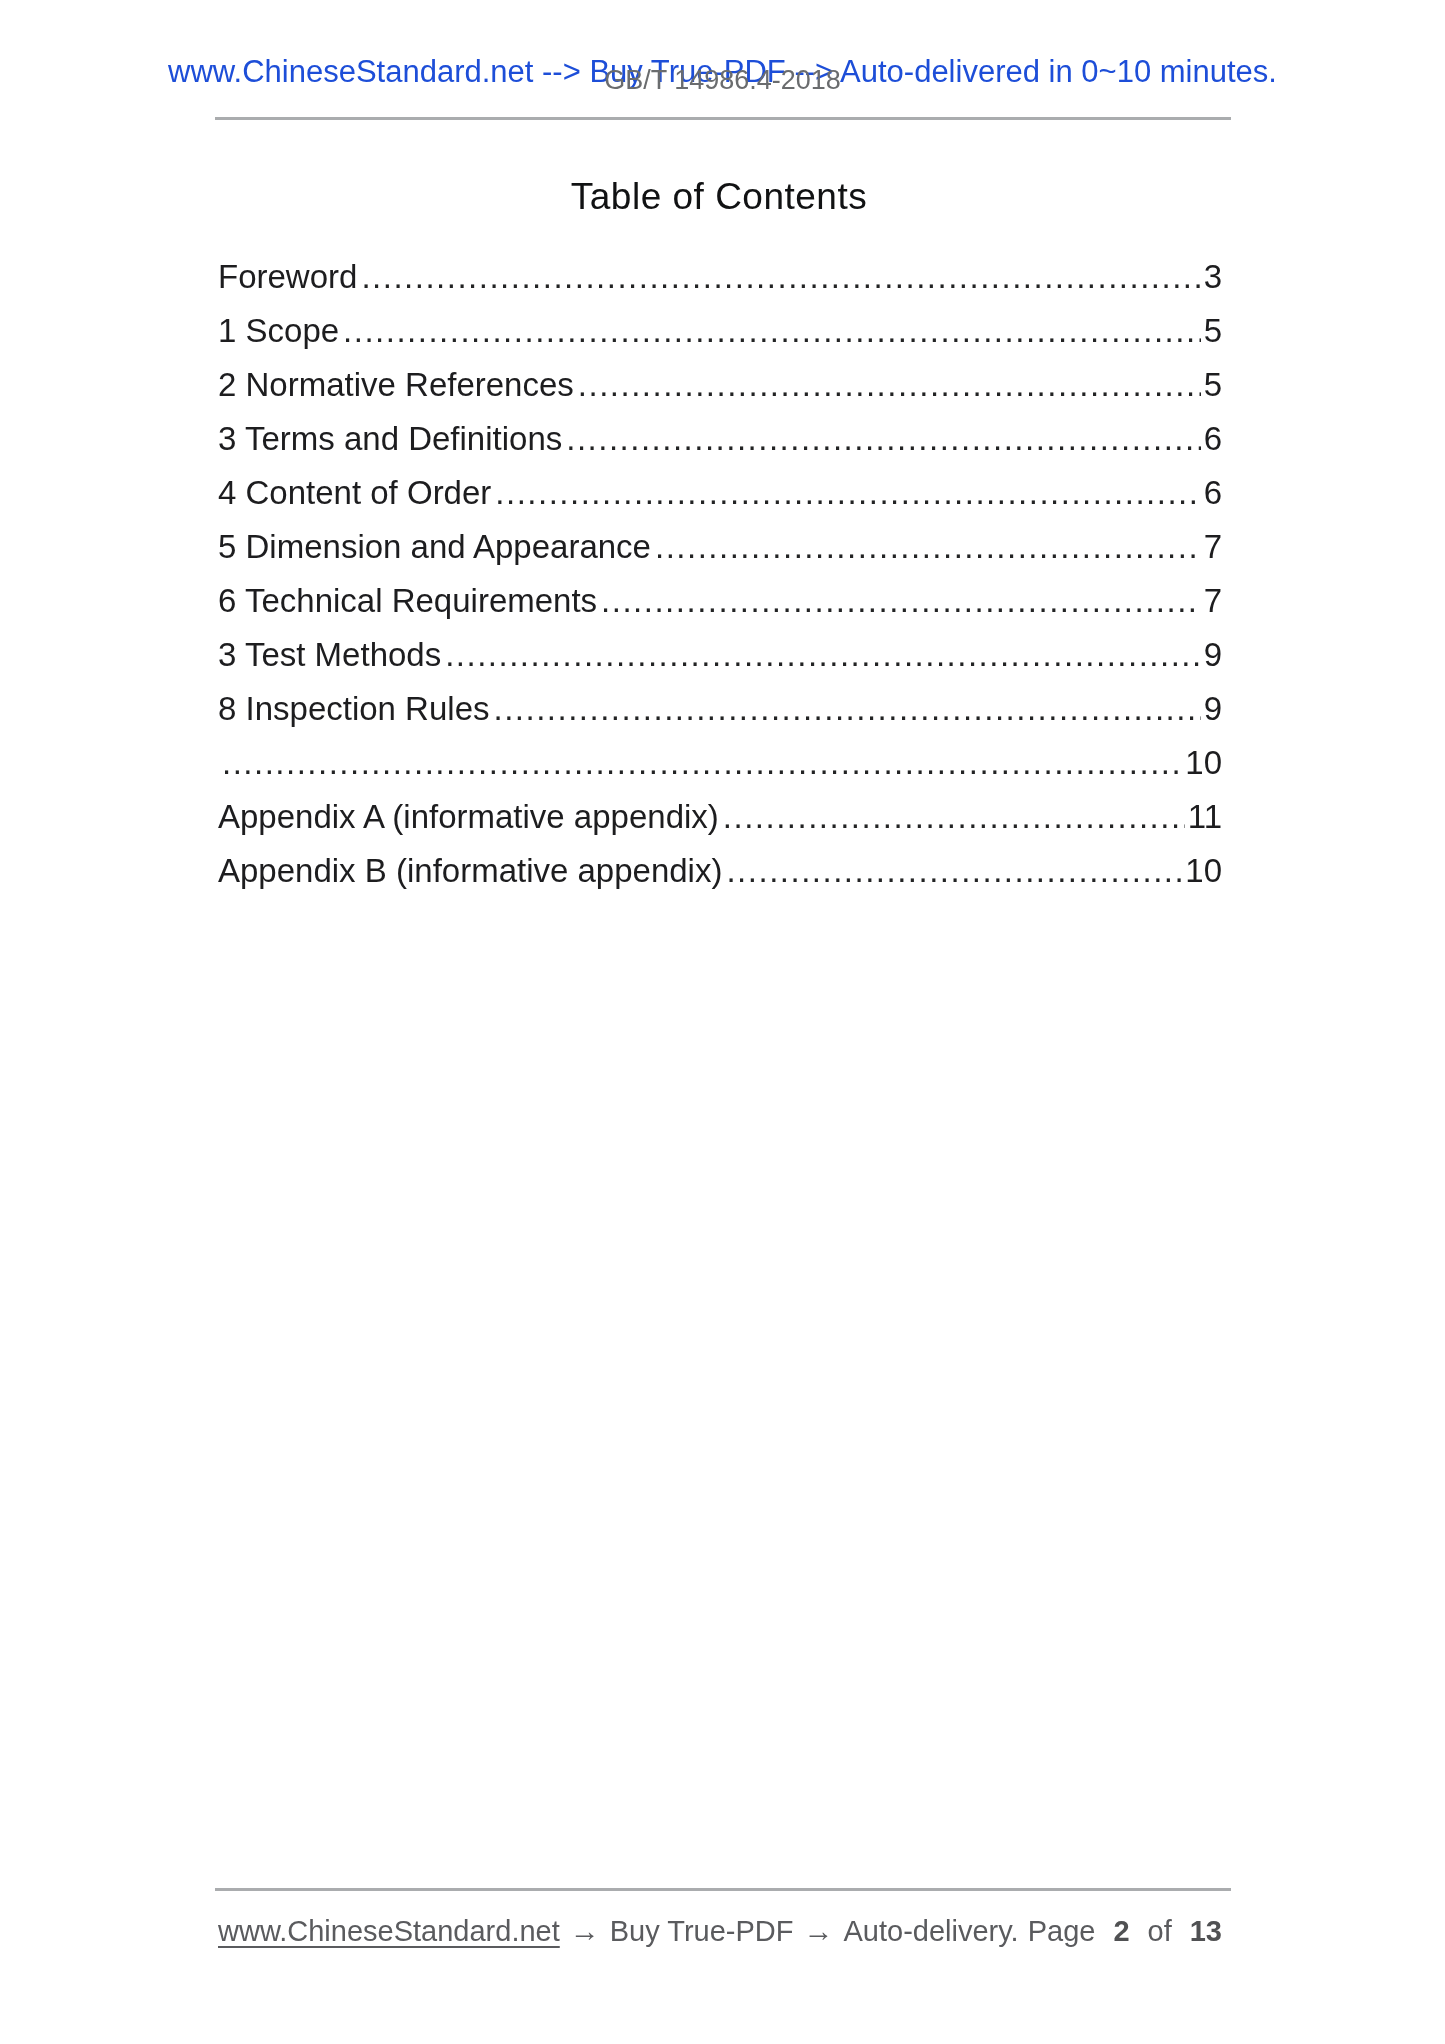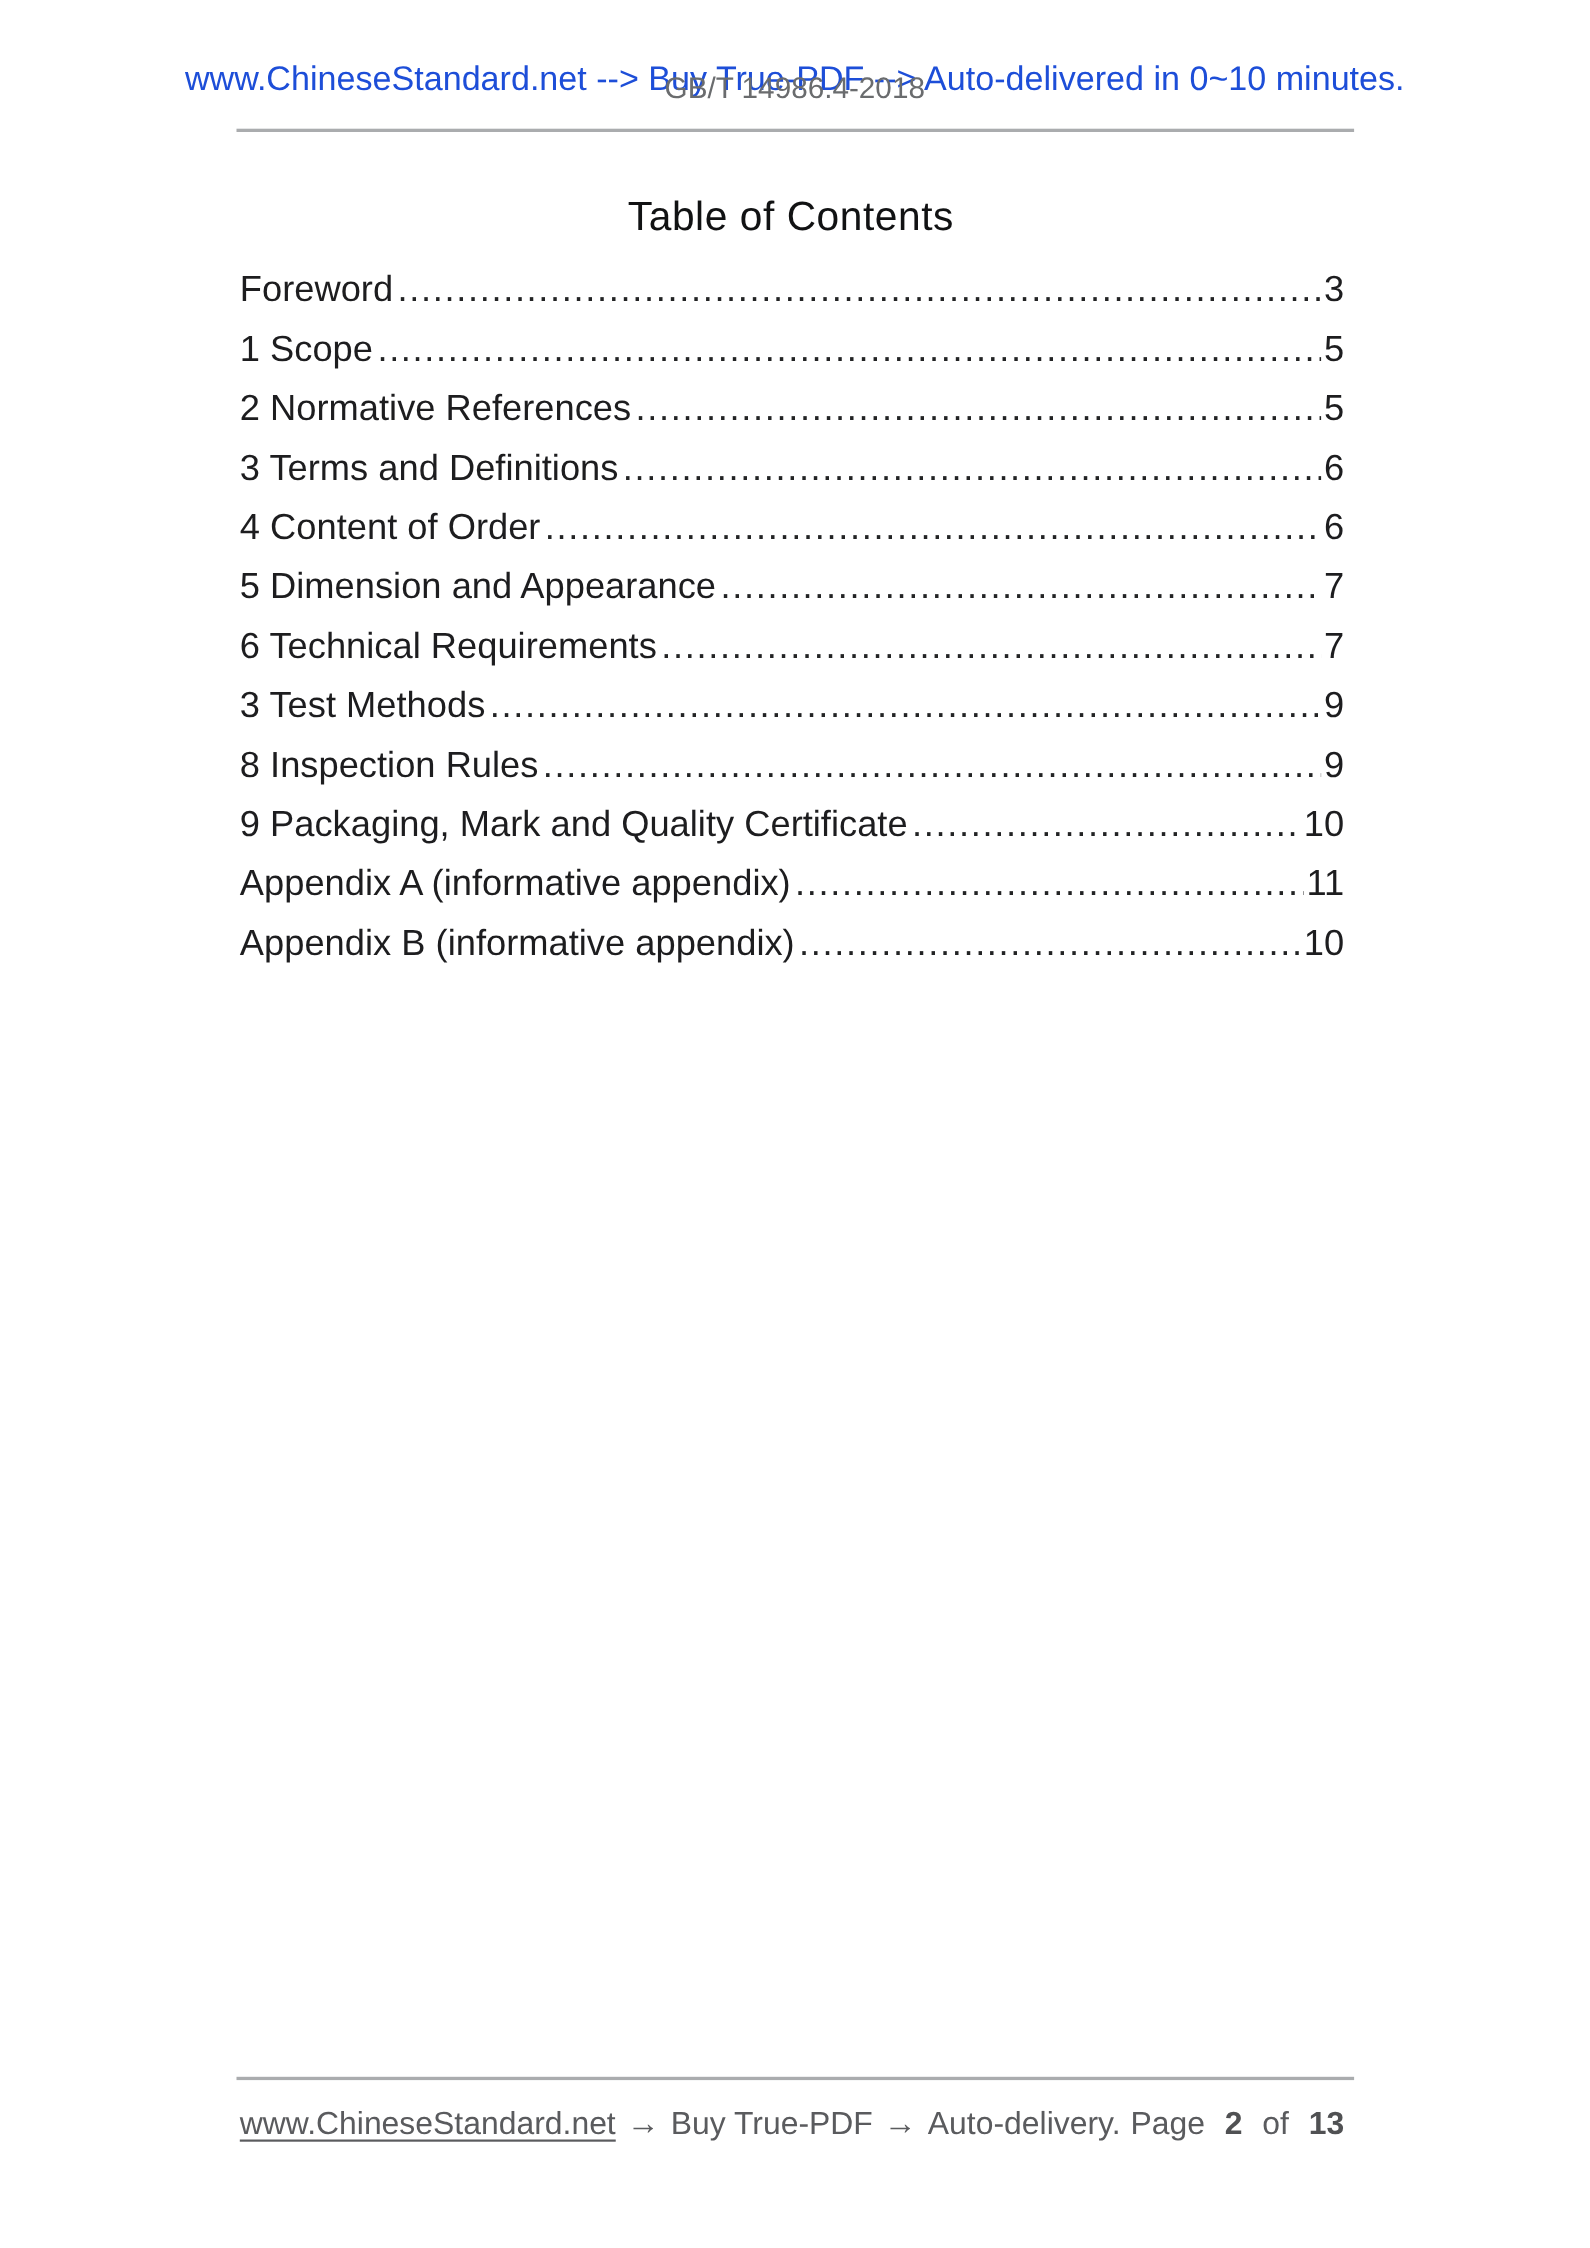--- a/index.html
+++ b/index.html
@@ -47,20 +47,21 @@
   .toc {
     position: absolute; left: 218px; top: 246px; width: 1004px;
     color: #1d1d1f;
     font-size: 33px;
   }
   .toc-row {
     display: flex; align-items: baseline;
     line-height: 33px;
     margin-bottom: 21px;
     cursor: default;
+    margin-top: 14px;
   }
   .toc-label { white-space: nowrap; }
   .toc-dots {
     flex: 1 1 auto;
     overflow: hidden;
     white-space: nowrap;
     letter-spacing: 1.5px;
     margin: 0 3px 0 4px;
     color: #222324;
   }
@@ -145,21 +146,20 @@
       <span class="toc-page">9</span>
     </div>
 
     <div class="toc-row">
       <span class="toc-label">8 Inspection Rules</span>
       <span class="toc-dots">................................................................................................................................................................</span>
       <span class="toc-page">9</span>
     </div>
 
     <div class="toc-row">
-      <span class="toc-label">9 Packaging, Mark and Quality Certificate</span>
       <span class="toc-dots">................................................................................................................................................................</span>
       <span class="toc-page">10</span>
     </div>
 
     <div class="toc-row">
       <span class="toc-label">Appendix A (informative appendix)</span>
       <span class="toc-dots">................................................................................................................................................................</span>
       <span class="toc-page">11</span>
     </div>
 

